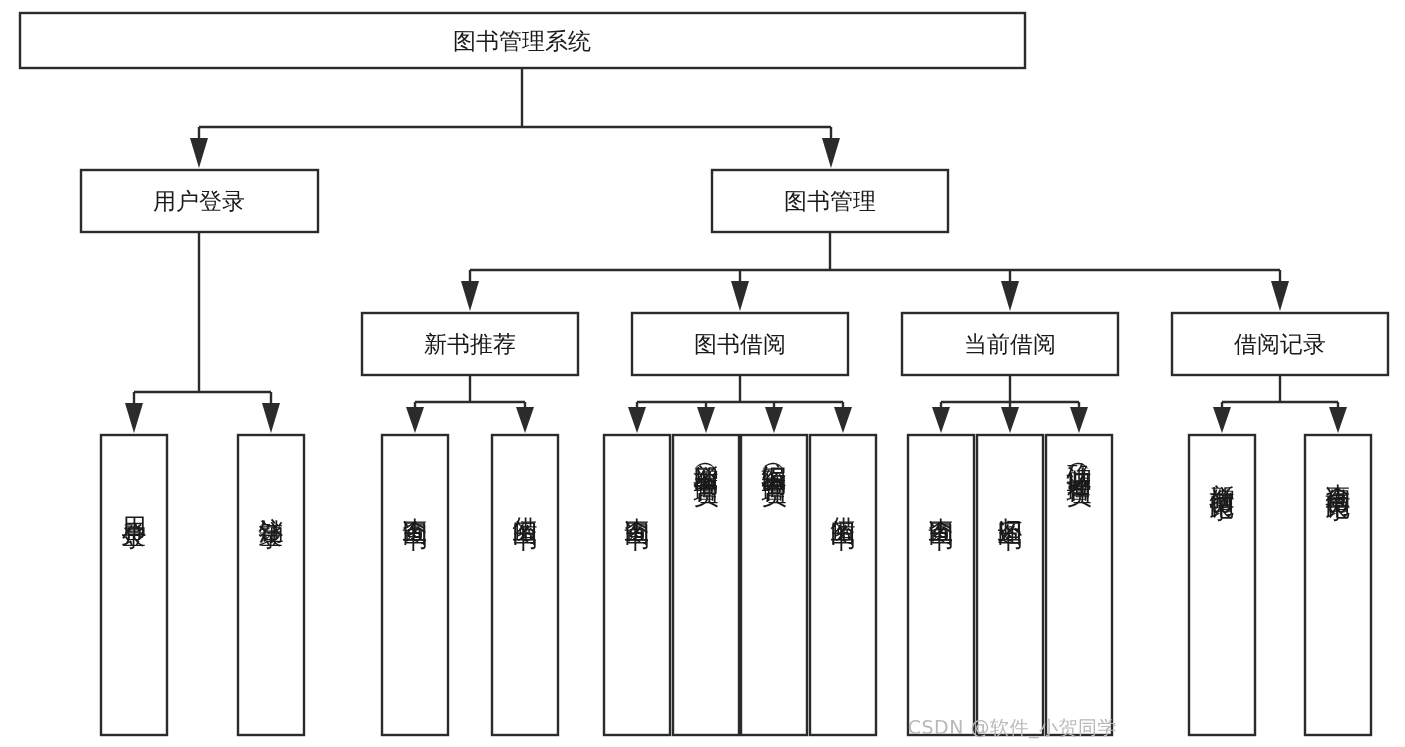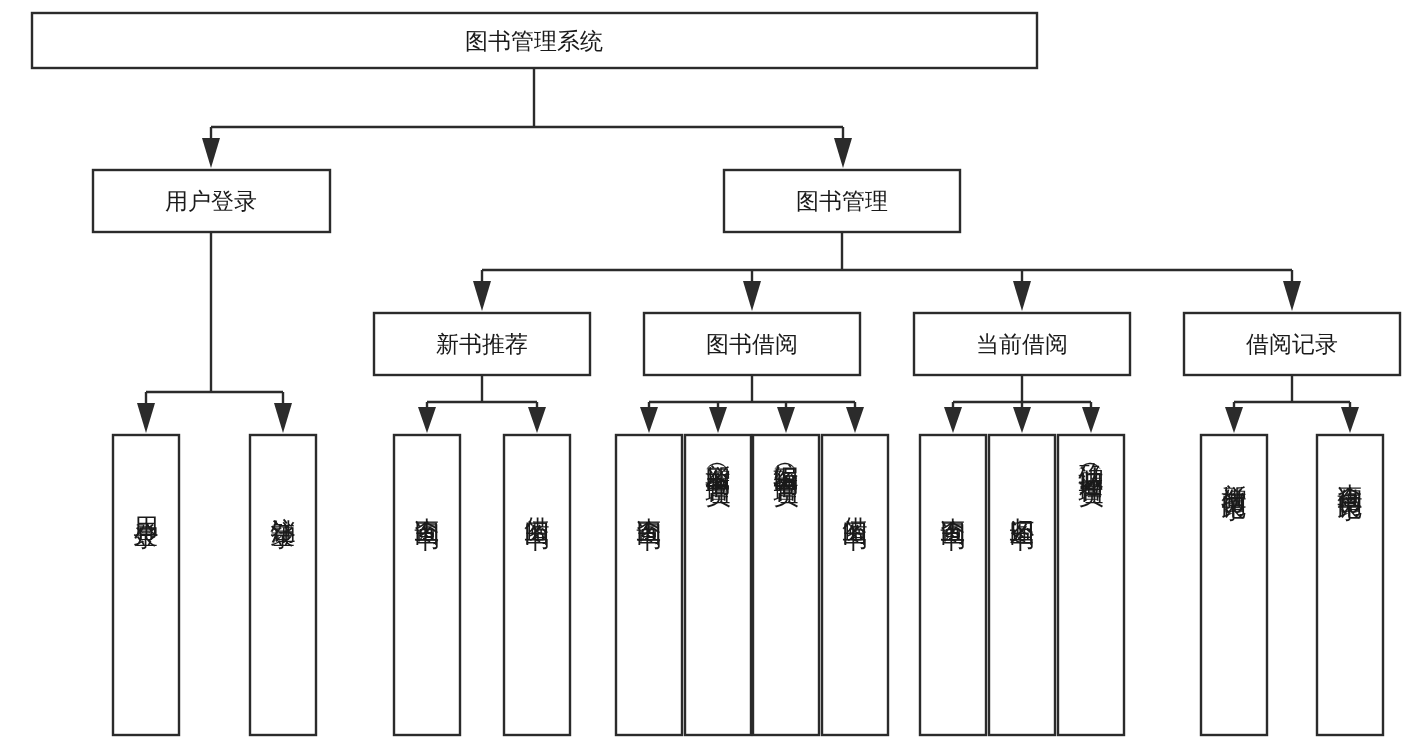--- a/index.html
+++ b/index.html
@@ -11,21 +11,20 @@
     width: 1405px;
     height: 747px;
     font-family: "DejaVu Sans", "Liberation Sans", sans-serif;
     overflow: hidden;
     position: relative;
   }
   #diagram-root {
     position: relative;
     width: 1125px;
     height: 747px;
-    margin-left: 12px;
   }
   svg#tree-svg {
     position: absolute;
     left: 0;
     top: 0;
     width: 1405px;
     height: 747px;
     display: block;
   }
   .node-box {
@@ -255,14 +254,15 @@
     <span class="leaf-label" style="margin-top:8px;">确认归还（管理员）</span>
   </div>
 
   <div class="leaf-label-wrap" style="left:1189px; top:435px; width:66px; height:300px;">
     <span class="leaf-label" style="margin-top:28px;">新增借阅记录</span>
   </div>
   <div class="leaf-label-wrap" style="left:1305px; top:435px; width:66px; height:300px;">
     <span class="leaf-label" style="margin-top:28px;">查询借阅记录</span>
   </div>
 
+  <div class="watermark">CSDN @软件_小贺同学</div>
 
 </div>
 
 </body></html>

